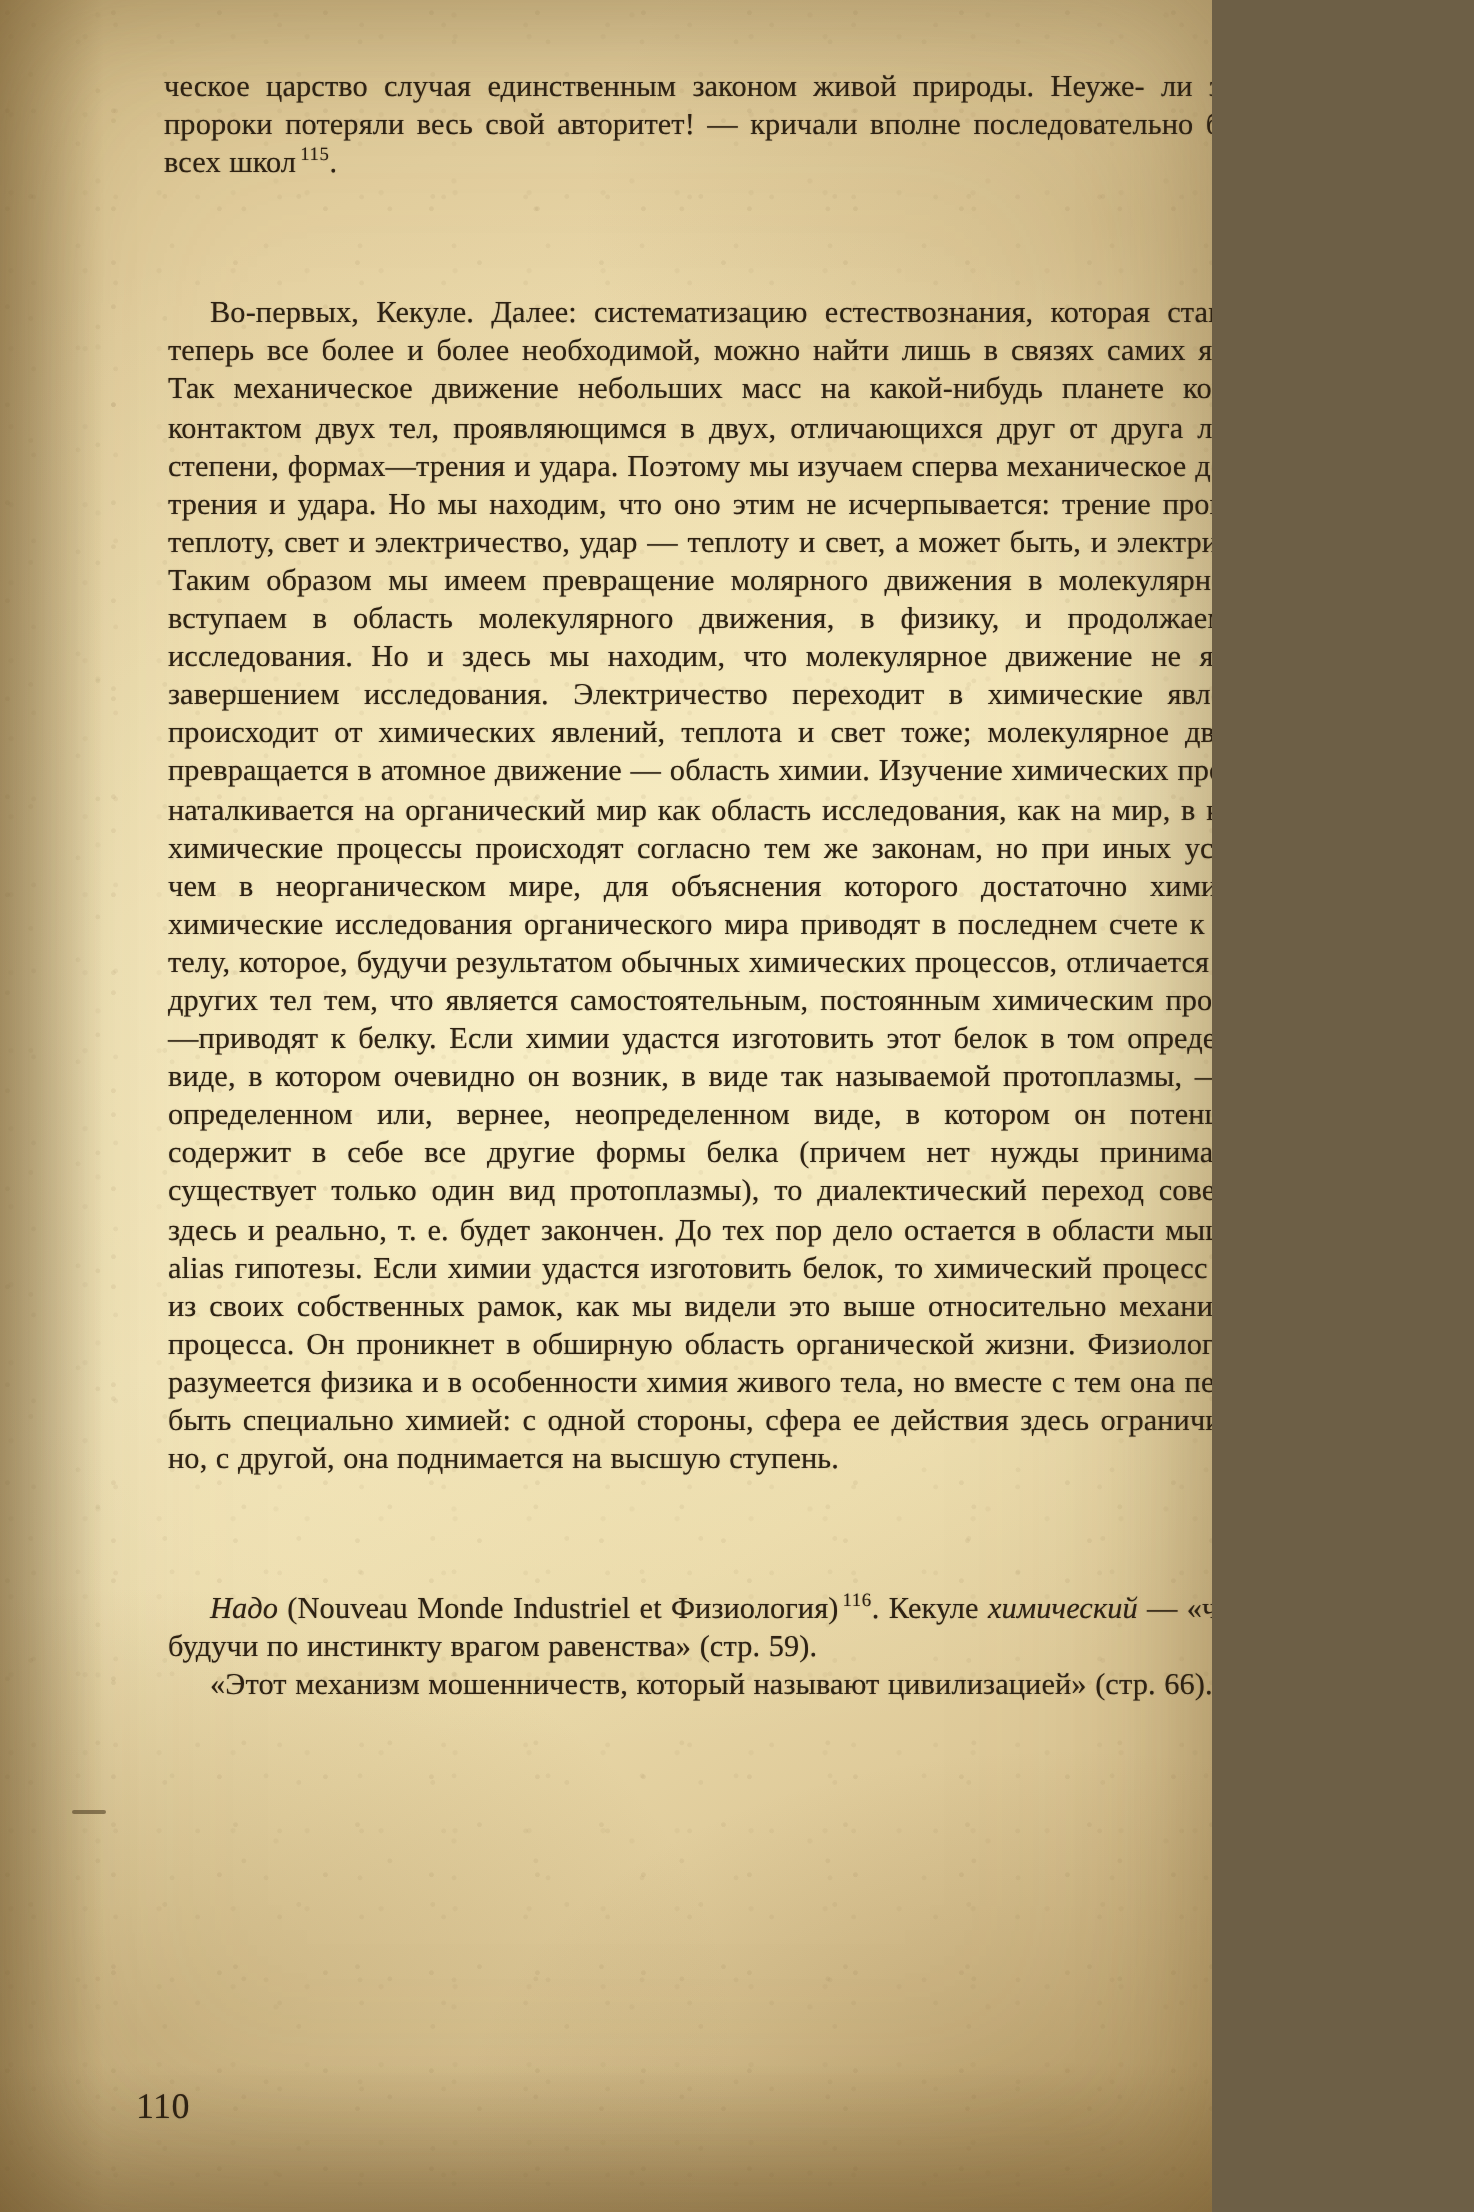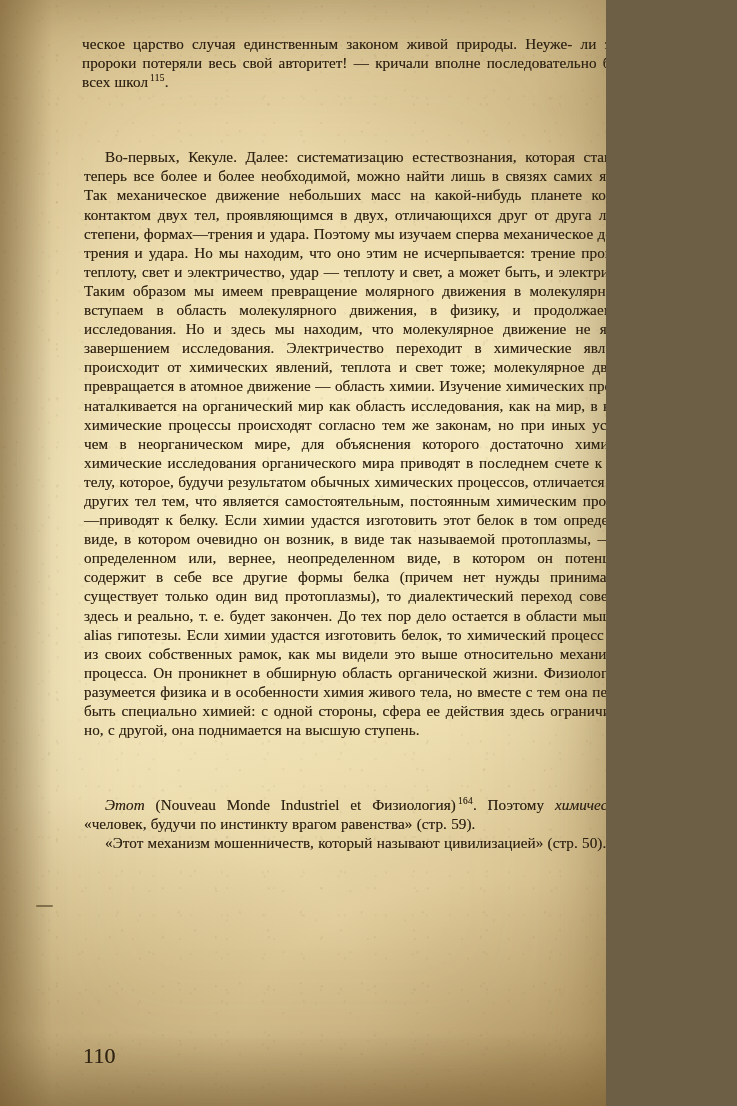--- a/index.html
+++ b/index.html
@@ -82,23 +82,23 @@
     font-size: 9.4px;
     vertical-align: super;
     line-height: 0;
     letter-spacing: 0.3px;
     padding-left: 2px;
   }
   .ital { font-style: italic; }
   .lat { font-family: "Liberation Serif", "DejaVu Serif", serif; }
   .page-number {
     position: absolute;
-    left: 83px;
+    left: 68px;
     top: 1043px;
-    font-size: 22px;
+    font-size: 18px;
     letter-spacing: 0.2px;
     text-shadow: 0 0 0.6px rgba(46,34,19,0.5);
   }
   .tick-mark {
     position: absolute;
     left: 36px;
     top: 905px;
     width: 17px;
     height: 2px;
     background: rgba(70,52,28,0.55);
@@ -125,24 +125,24 @@
       <span>ли закон и пророки потеряли весь свой авторитет! — кричали вполне</span>
       <span>последовательно биологи всех школ</span><sup>115</sup><span>.</span></p>
 
     <div class="gap-mid"></div>
 
     <p class="indent">Во-первых, Кекуле. Далее: систематизацию естествознания, которая становится теперь все более и более необходимой, можно найти лишь в связях самих явлений. Так механическое движение небольших масс на какой-нибудь планете кончается контактом двух тел, проявляющимся в двух, отличающихся друг от друга лишь по степени, формах—трения и удара. Поэтому мы изучаем сперва механическое действие трения и удара. Но мы находим, что оно этим не исчерпывается: трение производит теплоту, свет и электричество, удар — теплоту и свет, а может быть, и электричество. Таким образом мы имеем превращение молярного движения в молекулярное. Мы вступаем в область молекулярного движения, в физику, и продолжаем свои исследования. Но и здесь мы находим, что молекулярное движение не является завершением исследования. Электричество переходит в химические явления и происходит от химических явлений, теплота и свет тоже; молекулярное движение превращается в атомное движение — область химии. Изучение химических процессов наталкивается на органический мир как область исследования, как на мир, в котором химические процессы происходят согласно тем же законам, но при иных условиях, чем в неорганическом мире, для объяснения которого достаточно химии. Все химические исследования органического мира приводят в последнем счете к одному телу, которое, будучи результатом обычных химических процессов, отличается от всех других тел тем, что является самостоятельным, постоянным химическим процессом,—приводят к белку. Если химии удастся изготовить этот белок в том определенном виде, в котором очевидно он возник, в виде так называемой протоплазмы, — в том определенном или, вернее, неопределенном виде, в котором он потенциально содержит в себе все другие формы белка (причем нет нужды принимать, что существует только один вид протоплазмы), то диалектический переход совершится здесь и реально, т. е. будет закончен. До тех пор дело остается в области мышления, alias гипотезы. Если химии удастся изготовить белок, то химический процесс выйдет из своих собственных рамок, как мы видели это выше относительно механического процесса. Он проникнет в обширную область органической жизни. Физиология есть разумеется физика и в особенности химия живого тела, но вместе с тем она перестает быть специально химией: с одной стороны, сфера ее действия здесь ограничивается, но, с другой, она поднимается на высшую ступень.</p>
 
     <div class="gap-mid"></div>
 
     <div class="fourier-block">
-      <p class="indent"><span class="ital">Этот</span>
-        <span class="lat">(Nouveau Monde Industriel et Физиология)</span><sup>164</sup><span>. Поэтому </span><span class="ital">химический</span><span> — «человек, будучи по инстинкту врагом равенства» (стр. 59).</span></p>
+      <p class="indent"><span class="ital">Надо</span>
+        <span class="lat">(Nouveau Monde Industriel et Физиология)</span><sup>116</sup><span>. Кекуле </span><span class="ital">химический</span><span> — «человек, будучи по инстинкту врагом равенства» (стр. 59).</span></p>
 
-      <p class="indent q-center">«Этот механизм мошенничеств, который называют цивилизацией» (стр. 50).</p>
+      <p class="indent q-center">«Этот механизм мошенничеств, который называют цивилизацией» (стр. 66).</p>
 
     </div>
 
   </div>
 
   <div class="page-number">110</div>
 
 </div>
 
 </body></html>

